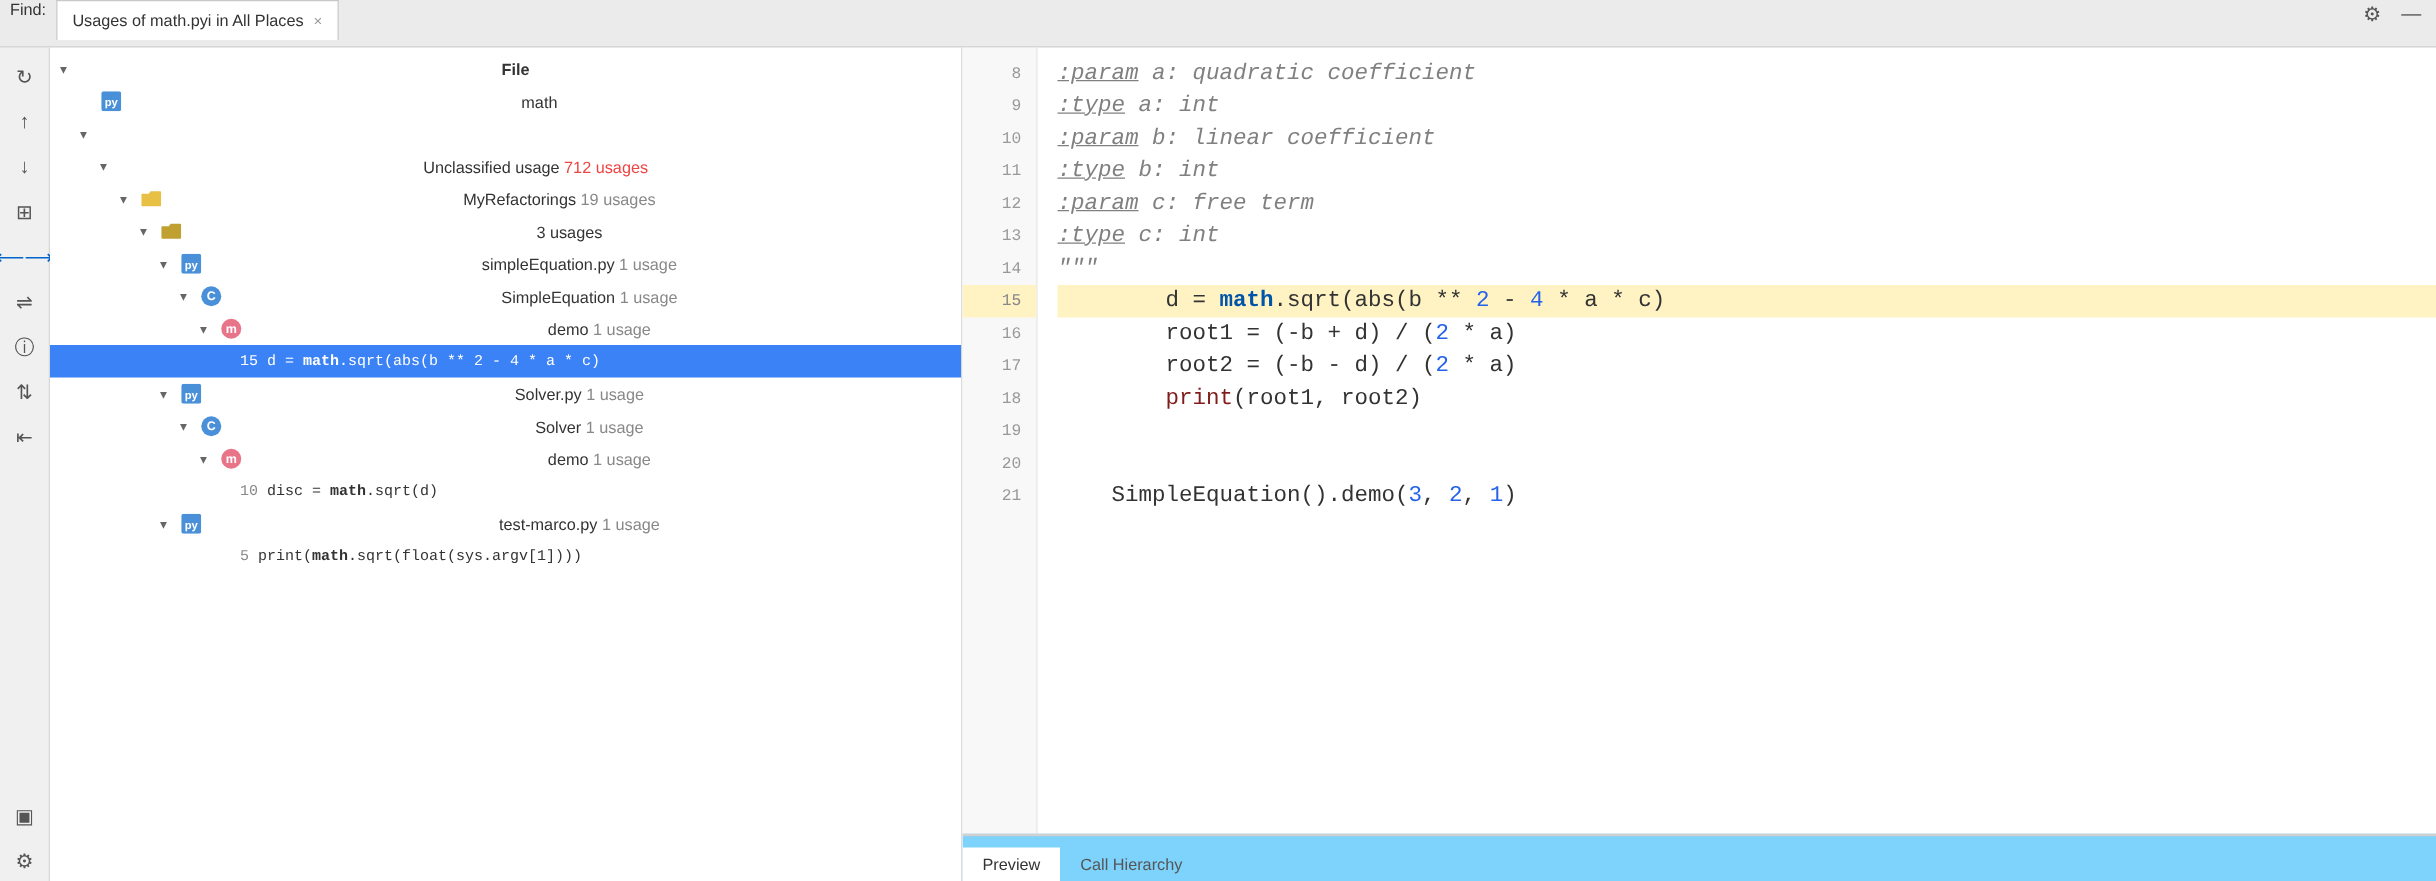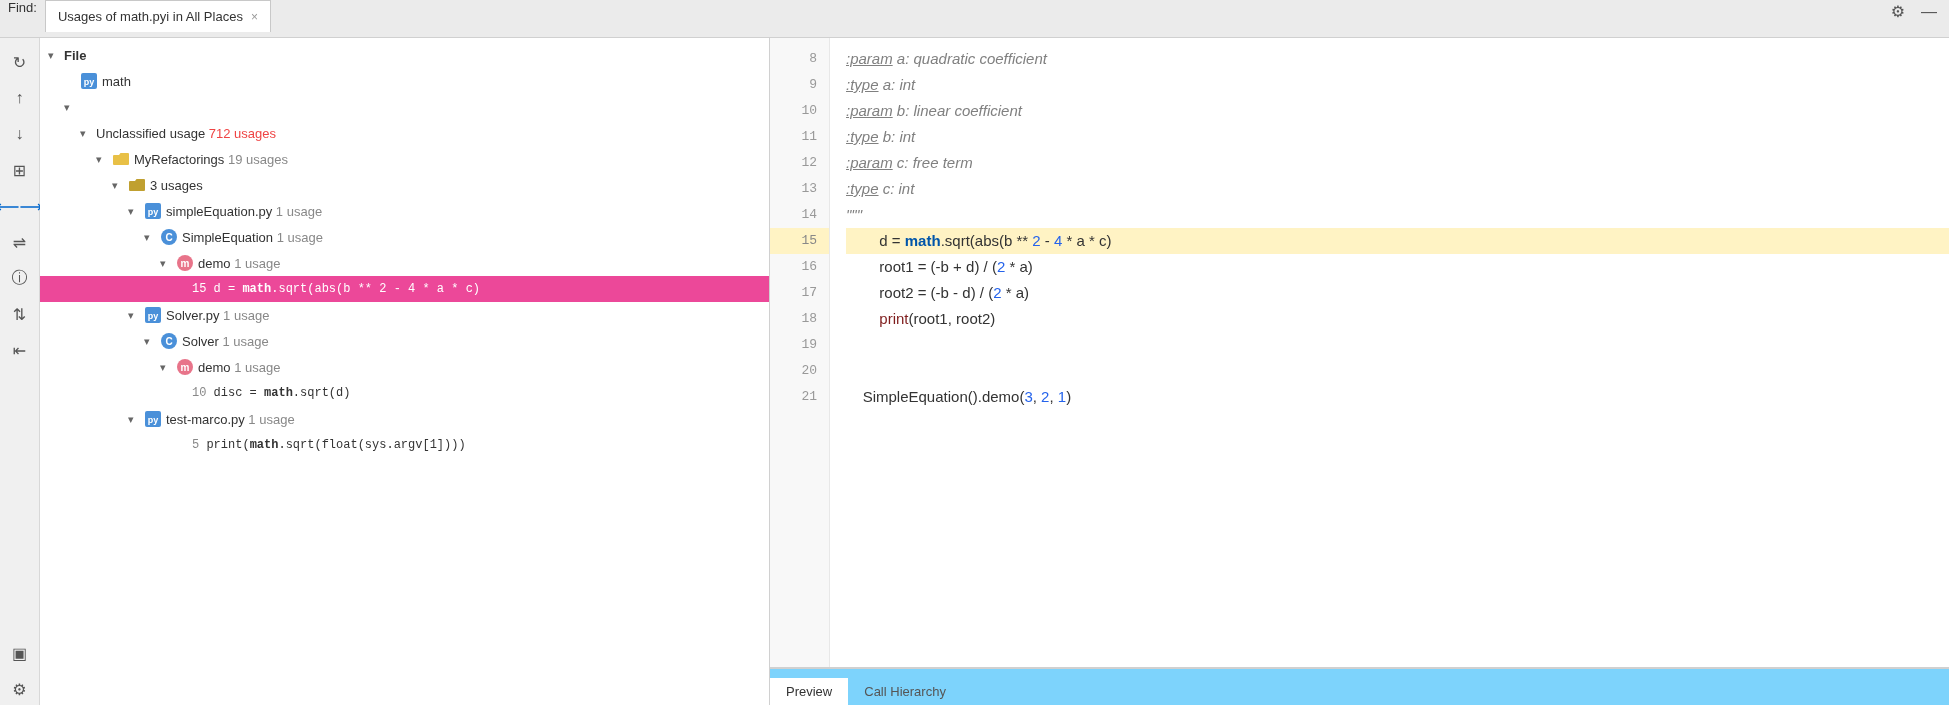--- a/index.html
+++ b/index.html
@@ -119,39 +119,39 @@
       display: flex;
       align-items: center;
       padding: 2px 8px;
       height: 26px;
       cursor: pointer;
       white-space: nowrap;
       font-family: -apple-system, BlinkMacSystemFont, 'Segoe UI', sans-serif;
       font-size: 13px;
       color: #333;
     }
-    .tree-row.selected { background: #ec4899; color: #fff; }
+    .tree-row.selected { background: #3b82f6; color: #fff; }
     .tree-row.selected * { color: #fff !important; }
 
     .expand-icon {
       width: 16px;
       flex-shrink: 0;
       font-size: 11px;
       color: #666;
     }
     .file-icon {
       width: 18px;
       height: 18px;
       flex-shrink: 0;
       margin-right: 4px;
       display: inline-flex;
       align-items: center;
       justify-content: center;
     }
-    .tree-label { flex: 1; }
+    .tree-label { flex: 1; text-align: center; }
 
     .bold { font-weight: bold; }
     .c-badge {
       width: 16px; height: 16px;
       background: #4a90d9;
       border-radius: 50%;
       display: inline-flex;
       align-items: center;
       justify-content: center;
       color: #fff;
@@ -210,22 +210,22 @@
       justify-content: flex-end;
     }
     .line-numbers div.highlighted {
       background: #fff3c4;
       color: #888;
     }
 
     .code-lines {
       flex: 1;
       padding: 8px 0 8px 16px;
-      font-family: Liberation Sans, sans-serif;
-      font-size: 15px;
+      font-family: Liberation Mono, monospace;
+      font-size: 18px;
       line-height: 1.6;
       color: #333;
     }
     .code-line {
       height: 26px;
       display: flex;
       align-items: center;
       white-space: pre;
     }
     .code-line.highlighted { background: #fff3c4; }

